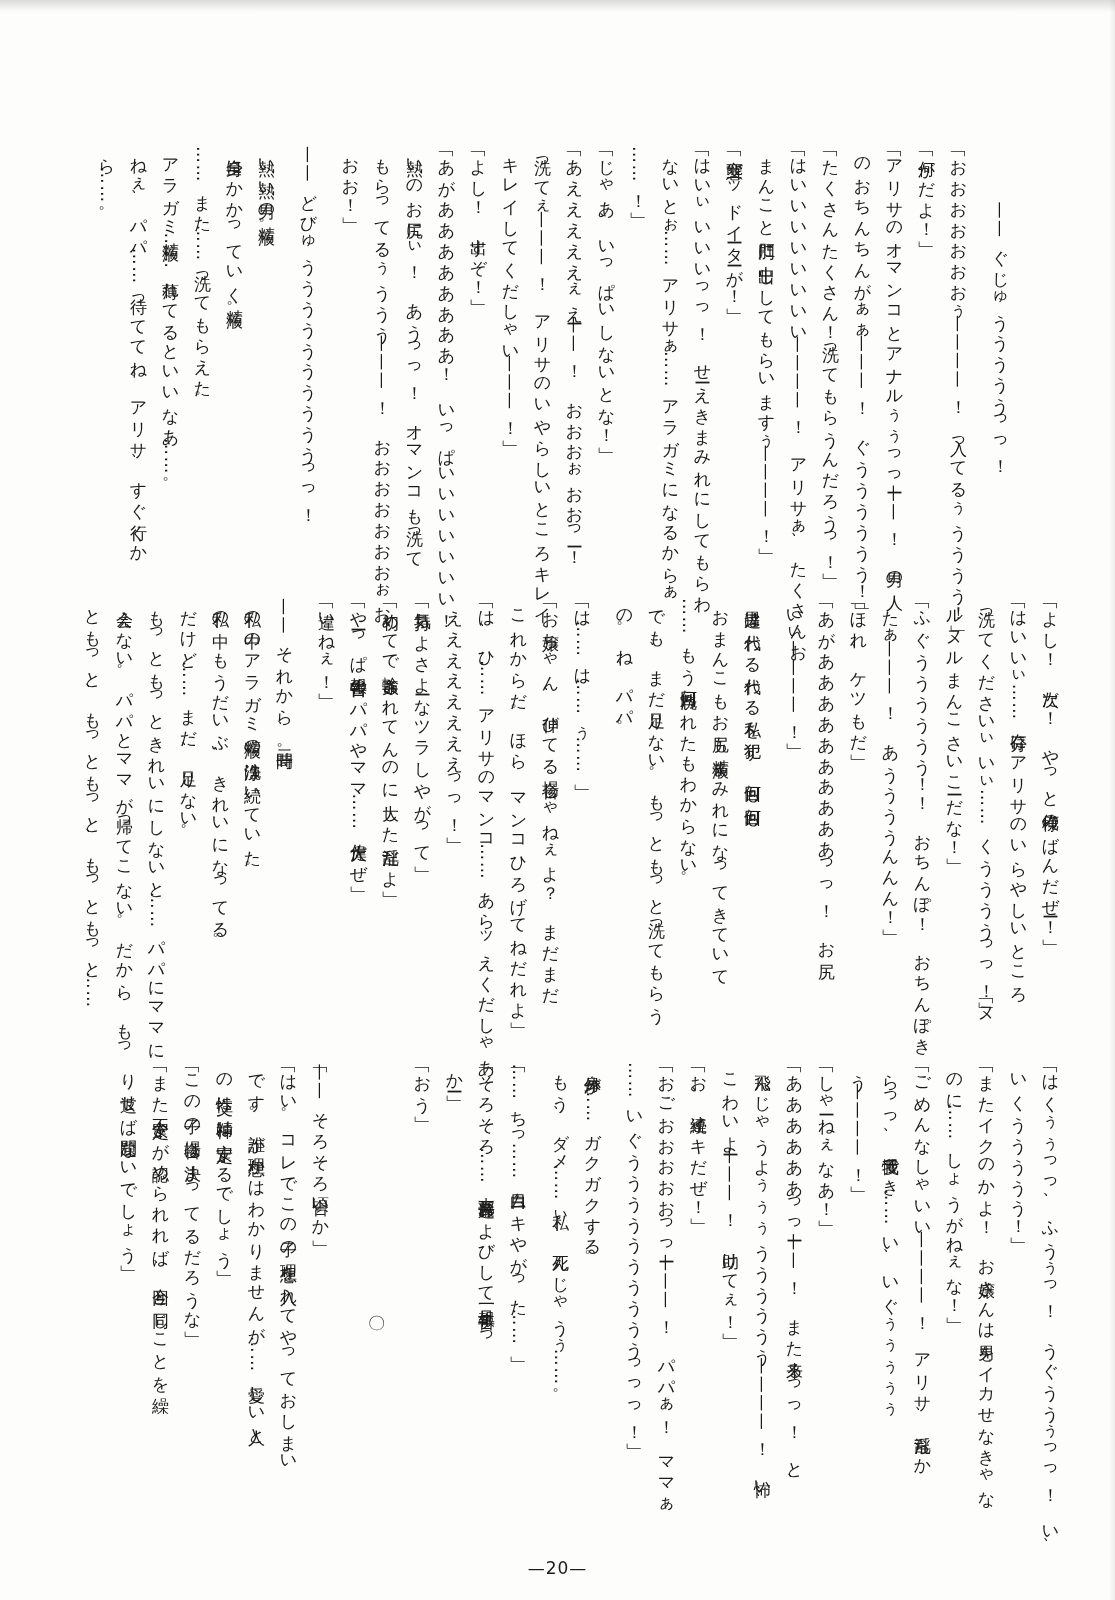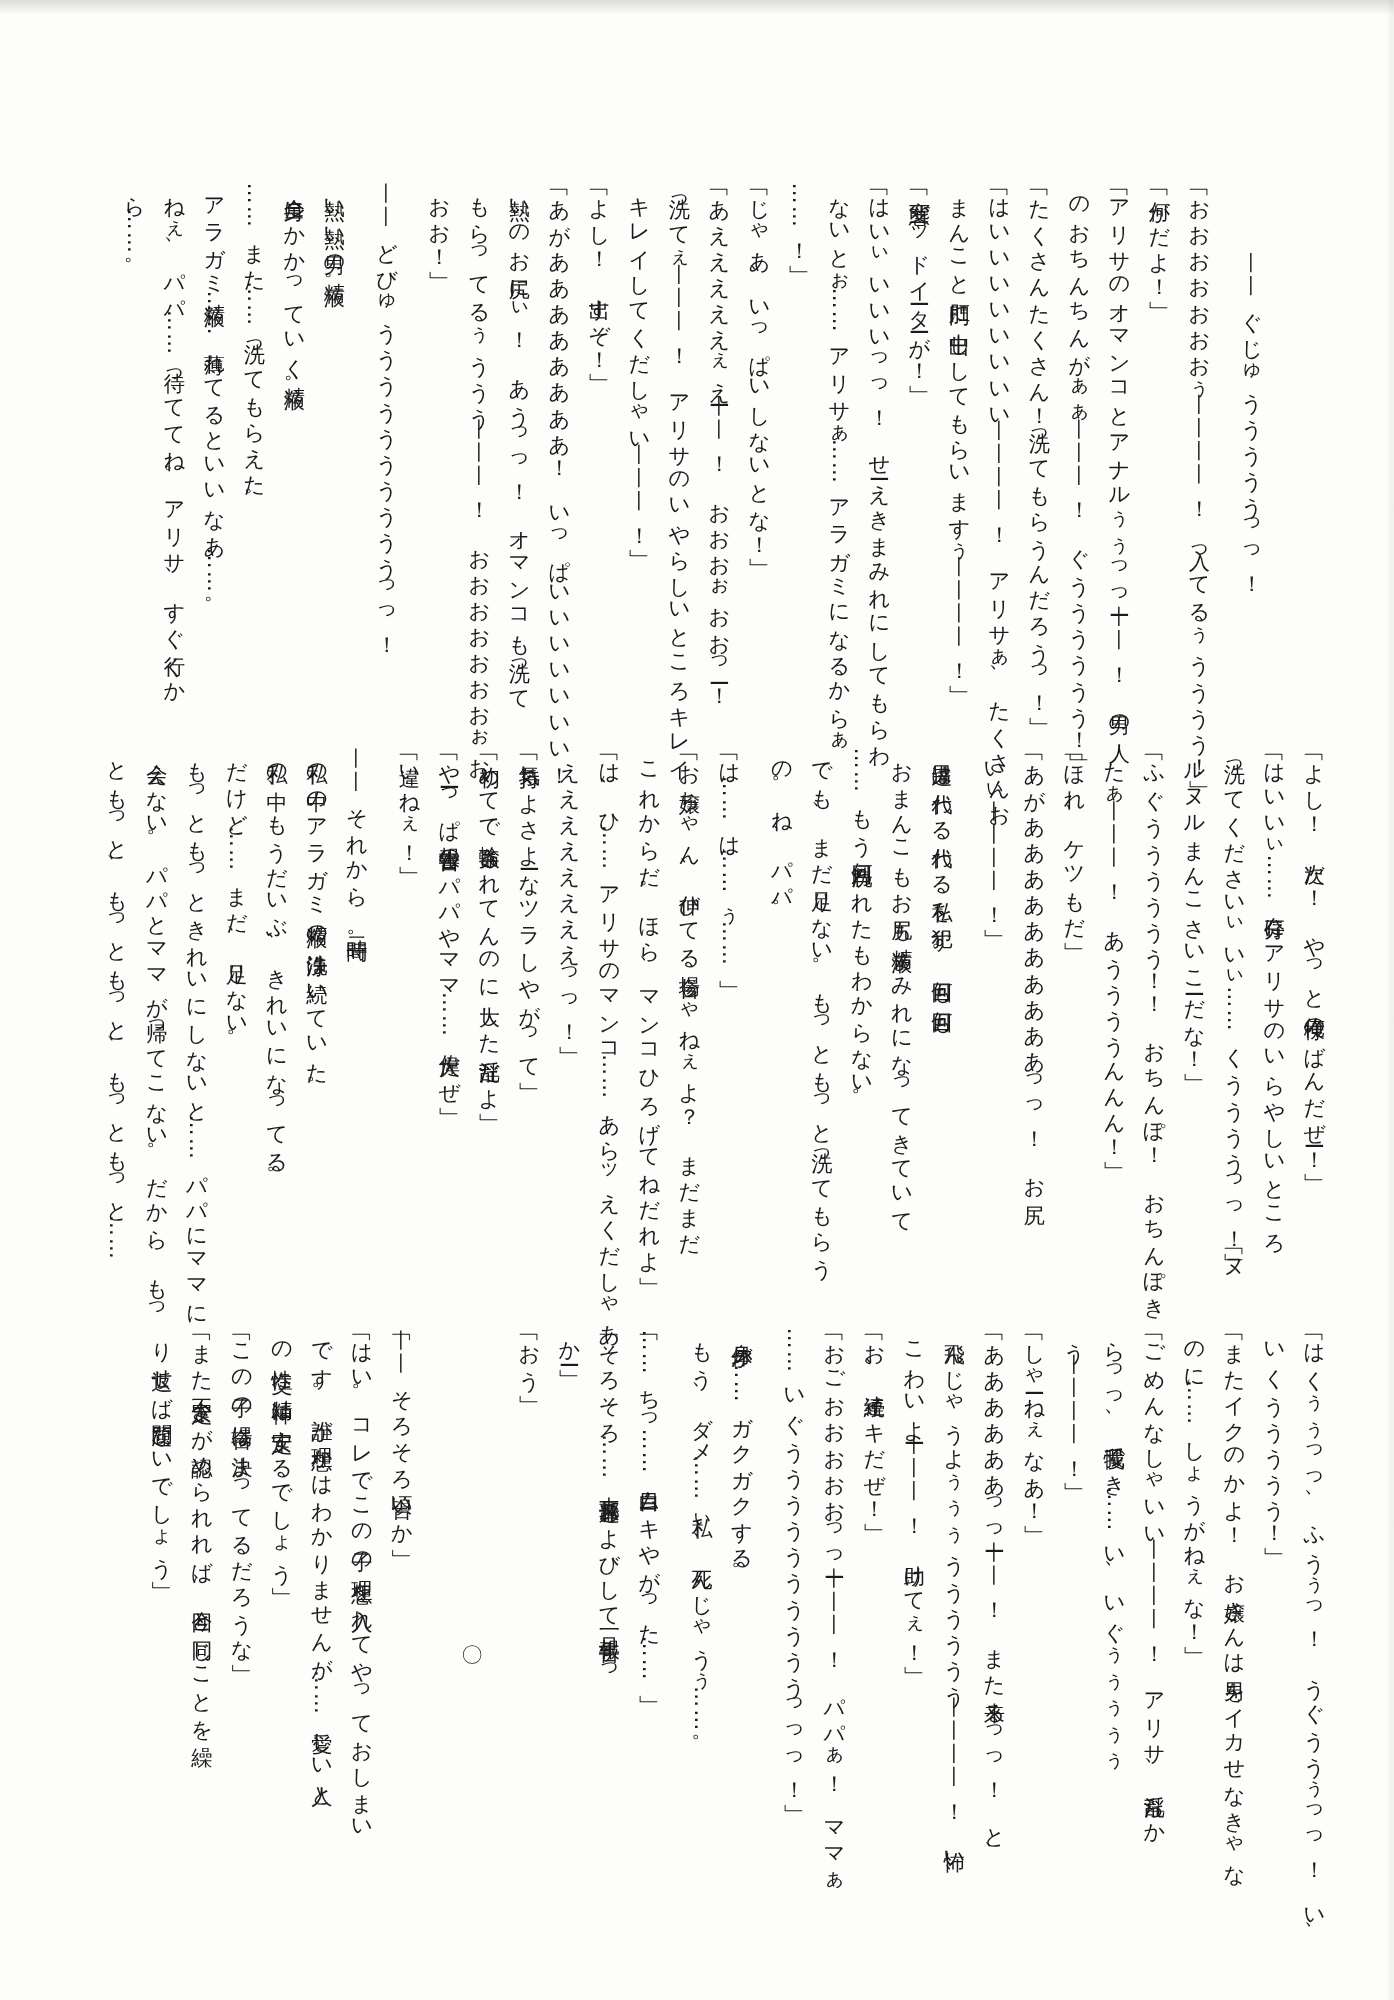--- a/index.html
+++ b/index.html
@@ -180,13 +180,14 @@
         <div class="col">「——そろそろ頃合いか」</div>
         <div class="col">「はい。コレでこの子の理想を入れてやっておしまい</div>
         <div class="col">です。誰が理想かはわかりませんが……愛しい人と</div>
         <div class="col">の性交に精神は安定するでしょう」</div>
         <div class="col">「この子の場合は決まってるだろうな」</div>
         <div class="col">「また不安定さが認められれば、今回と同じことを繰</div>
         <div class="col">り返せば問題ないでしょう」</div>
       </div>
     </div>
 
+  <div class="footer">—20—</div>
 </div>
 
 </body></html>

